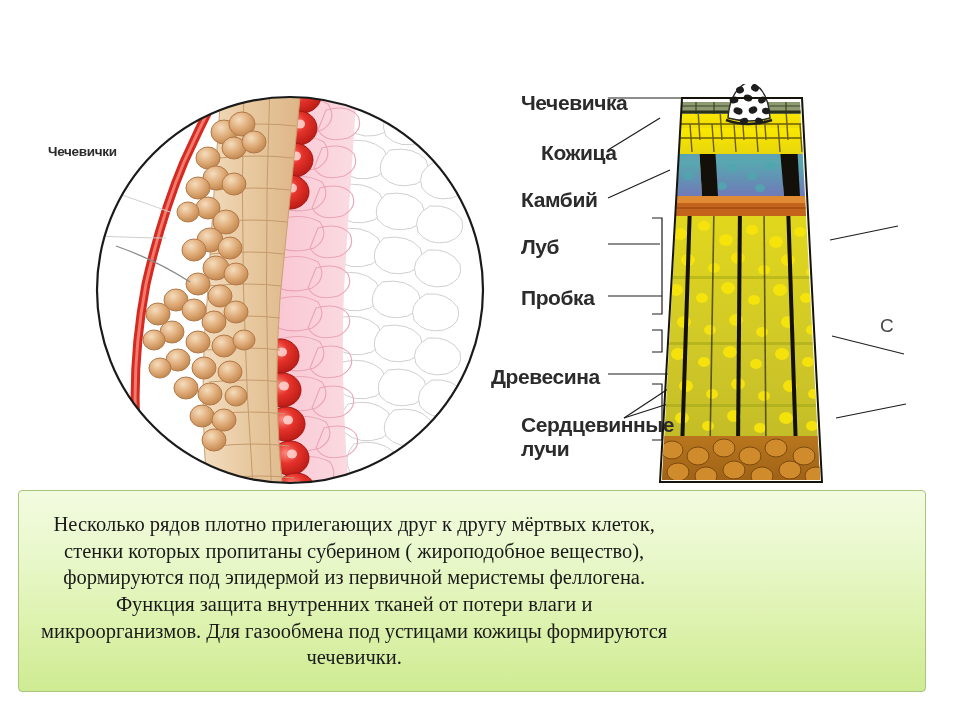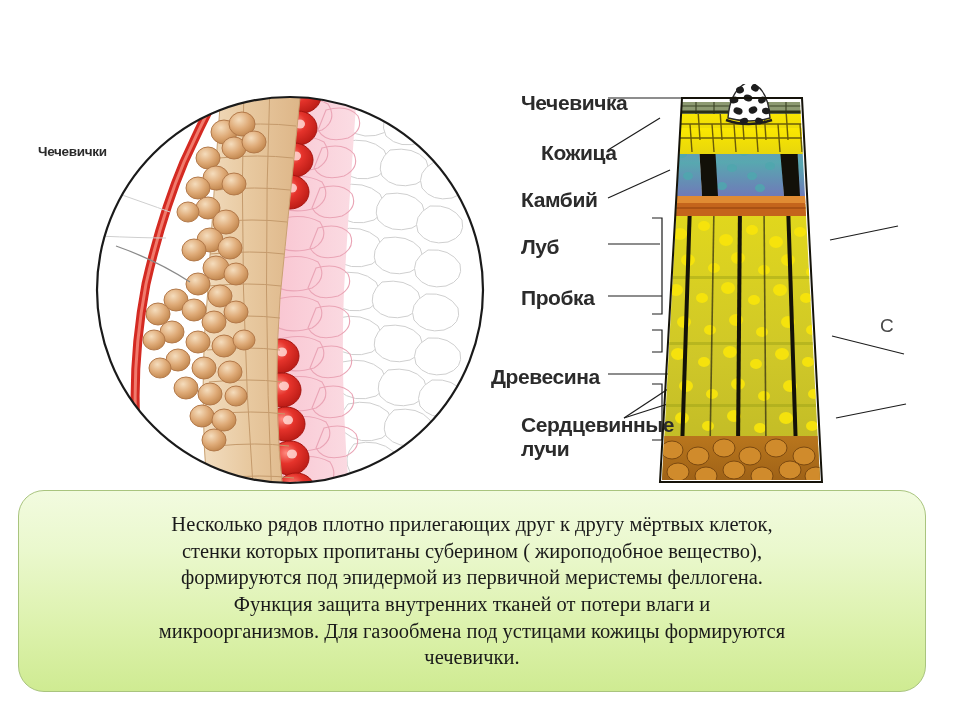--- a/index.html
+++ b/index.html
@@ -18,23 +18,23 @@
     box-sizing:border-box;
   }
   .title-text{
     font-family:"Liberation Serif",serif;font-weight:bold;font-size:27px;
     color:#0a0a0a;letter-spacing:.2px;white-space:nowrap;
   }
 
   
   .desc-box{
     position:absolute;left:18px;top:490px;width:908px;height:202px;
-    border:1px solid #a9c47e;border-radius:26px;
+    border:1px solid #a9c47e;border-radius:4px;
     background:linear-gradient(to bottom,#f2fbdf 0%,#eaf8cd 30%,#ddf2ae 66%,#cfeb92 100%);
-    box-sizing:border-box;display:flex;align-items:center;justify-content:center;
+    box-sizing:border-box;display:flex;align-items:center;justify-content:flex-start;
     padding:4px 22px;
   }
   .desc-text{
     font-family:"Liberation Serif",serif;font-size:20.5px;color:#1a1a1a;
     text-align:center;line-height:1.30;
   }
 
   
   .art{position:absolute;}
   .lbl{
@@ -233,21 +233,21 @@
         <path d="M44 100 Q90 116 112 124"></path>
         <path d="M40 148 Q86 150 108 150"></path>
       </g>
     </g>
 
     <circle cx="232" cy="202" r="193" fill="none" stroke="#1a1a1a" stroke-width="2.2"></circle>
 
     <path d="M58 158 Q98 172 132 194" fill="none" stroke="#8a8a8a" stroke-width="1.3"></path>
   </svg>
 
-  <div class="lbl-left" style="left:38px;top:144px;">Чечевички</div>
+  <div class="lbl-left" style="left:48px;top:144px;">Чечевички</div>
 
   <svg class="art" style="left:512px;top:84px;" width="448" height="404" viewBox="0 0 448 404">
     <defs>
       <linearGradient id="corkY" x1="0" y1="0" x2="0" y2="1">
         <stop offset="0%" stop-color="#fbe800"></stop>
         <stop offset="100%" stop-color="#e7d60c"></stop>
       </linearGradient>
       <linearGradient id="woodY" x1="0" y1="0" x2="0" y2="1">
         <stop offset="0%" stop-color="#e2d81c"></stop>
         <stop offset="55%" stop-color="#cfc728"></stop>

